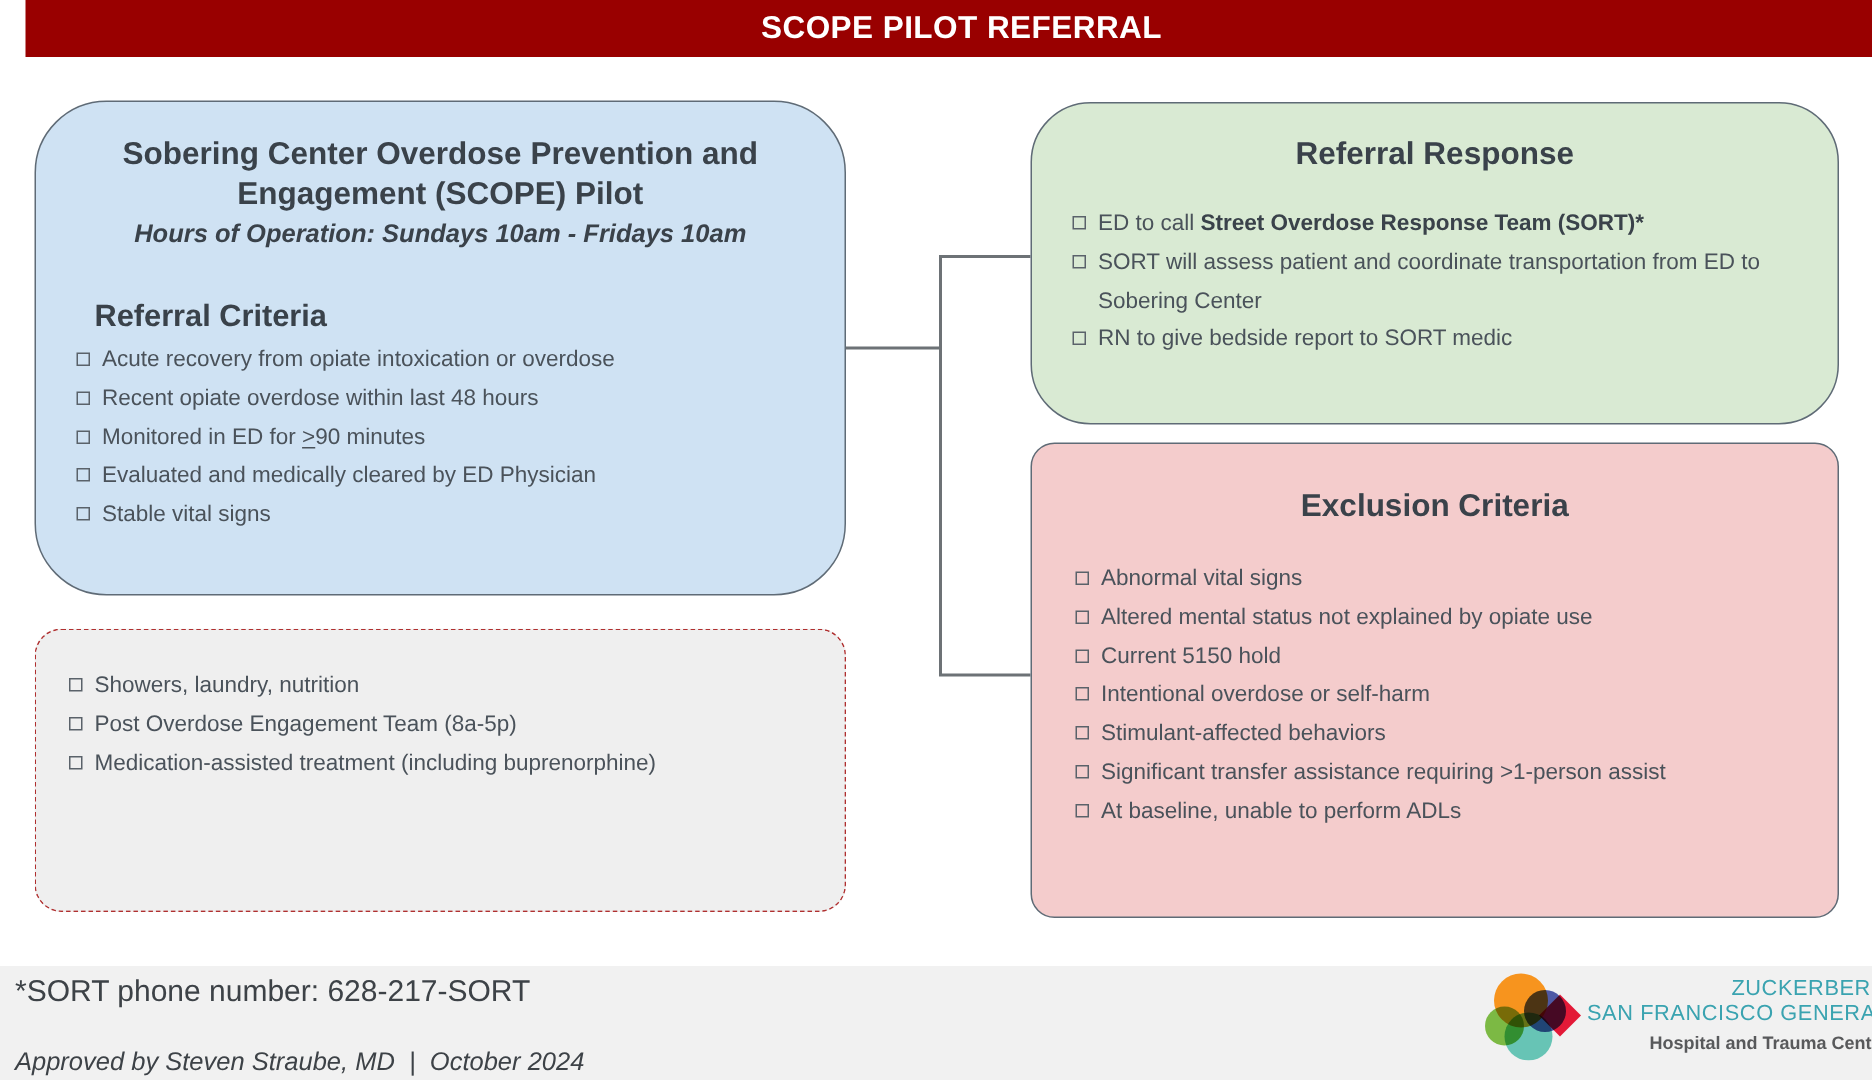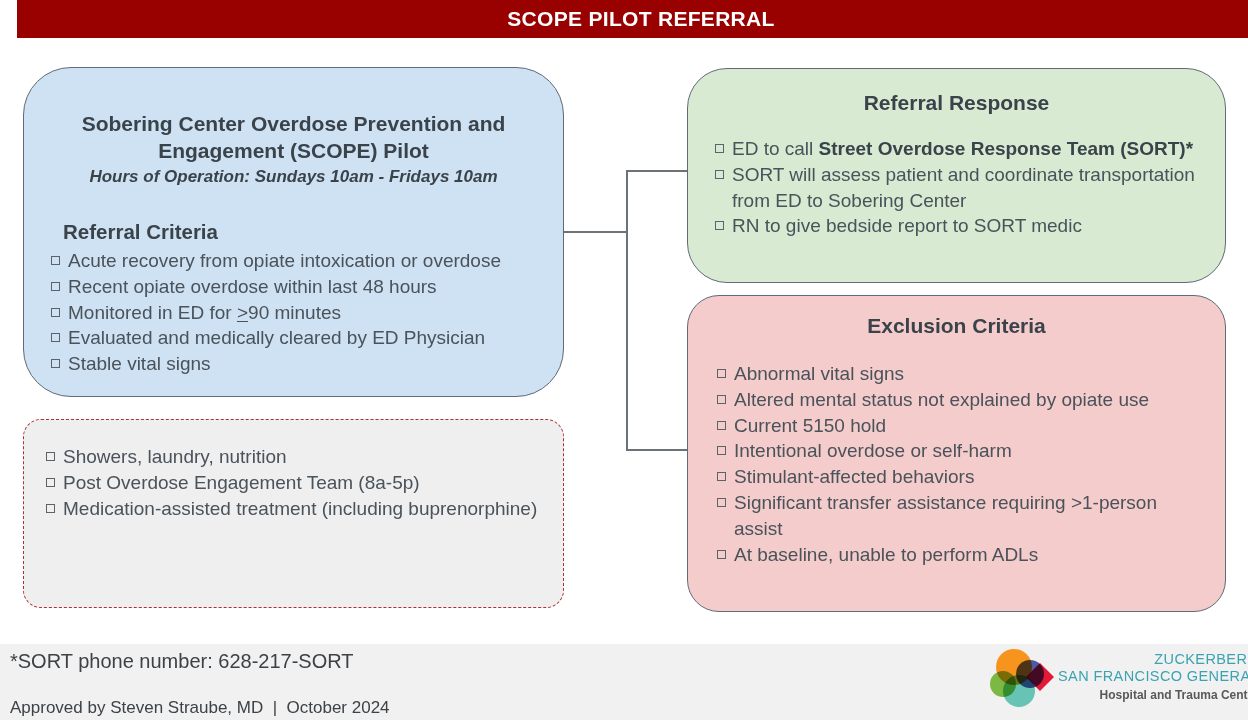--- a/index.html
+++ b/index.html
@@ -17,30 +17,30 @@
     display:flex; align-items:center; justify-content:center;
   }
   .header-bar h1 {
     color:#ffffff; font-size:21px; font-weight:bold; letter-spacing:.3px;
   }
   
   .box { position:absolute; border:1.5px solid var(--box_border,#5f6b76); }
   .box-blue  { left:23px;  top:67px;  width:541px; height:330px; border-radius:48px; background:var(--blue_fill,#CFE2F3); padding-top:21px; }
   .box-gray  { left:23px;  top:419px; width:541px; height:189px; border-radius:18px; background:var(--gray_fill,#EFEFEF); border:1.5px dashed var(--dashed_border,#B03030); padding:8px 16px 0 14px; }
   .box-green { left:687px; top:68px;  width:539px; height:215px; border-radius:40px; background:var(--green_fill,#D9EAD3); padding-top:20px; }
-  .box-pink  { left:687px; top:295px; width:539px; height:317px; border-radius:32px; background:var(--pink_fill,#F4CCCC); padding-top:16px; }
+  .box-pink  { left:687px; top:295px; width:539px; height:317px; border-radius:16px; background:var(--pink_fill,#F4CCCC); padding-top:28px; }
 
   .box-title { font-weight:bold; font-size:21px; text-align:center; color:#3a424a; line-height:27px; }
-  .box-blue .box-title { padding:0 18px;margin-top:21px; }
+  .box-blue .box-title { padding:0 18px; }
   .box-subtitle { font-weight:bold; font-style:italic; font-size:17px; text-align:center; color:#3a424a; line-height:22px; margin-top:2px; }
   .section-heading { font-weight:bold; font-size:20.5px; color:#3a424a; }
   .box-blue .section-heading { margin:32px 0 4px 39px; }
   .box-gray .section-heading { font-size:20px; margin-bottom:2px; }
 
-  .list { font-size:19px; line-height:25.8px; }
+  .list { font-size:15px; line-height:25.8px; }
   .box-blue  .list { padding:0 20px 0 27px; }
   .box-green .list { margin-top:20px; padding:0 24px 0 27px; }
   .box-pink  .list { margin-top:22px; padding:0 24px 0 29px; }
   .box-gray  .list { padding-left:8px; padding-right:2px; line-height:25.8px;margin-top:16px; }
 
   .li { display:flex; align-items:flex-start; }
   .sq { display:inline-block; width:9px; height:9px; border:1.4px solid #5a626a; margin:8px 8px 0 0; flex:0 0 auto; }
   .txt { flex:1 1 auto; }
   .b { font-weight:bold; color:#3a424a; }
   .u { text-decoration:underline; text-underline-offset:2px; }
@@ -50,21 +50,21 @@
   .conn-h { height:1.5px; }
   .conn-v { width:1.5px; }
 
   
   .footer {
     position:absolute; left:0; top:644px; width:1248px; height:76px;
     background:#F1F1F1;
     text-align:right;
   }
   .phone-note { position:absolute; left:10px; top:6px; font-size:20px; color:#3d4247; }
-  .approval   { position:absolute; left:10px; top:54px; font-size:17px; color:#3d4247; }
+  .approval   { position:absolute; left:10px; top:54px; font-size:17px; font-style:italic; color:#3d4247; }
 
   .logo { position:absolute; right:0; top:2px; width:262px; height:64px; }
   .logo-mark { position:absolute; left:0; top:1px; width:68px; height:60px; isolation:isolate; }
   .logo-mark > * { mix-blend-mode:multiply; }
   .logo-text { position:absolute; left:72px; top:5px; }
   .logo-line1, .logo-line2 { font-size:14.5px; color:var(--logo_teal,#3AA3B0); letter-spacing:.4px; line-height:17px; white-space:nowrap; }
   .logo-line3 { font-size:12px; font-weight:bold; color:#58595B; line-height:16px; margin-top:2px; white-space:nowrap; }
 </style>
 </head>
 <body>

